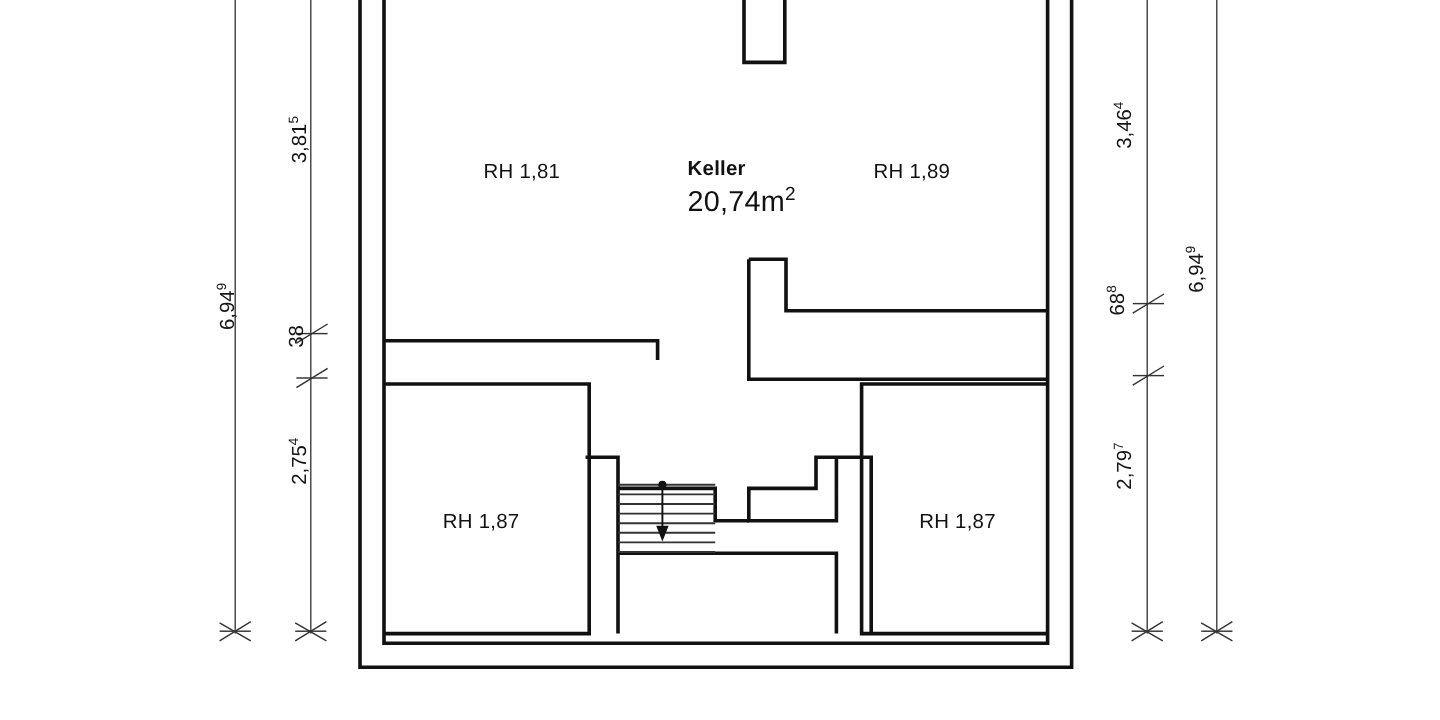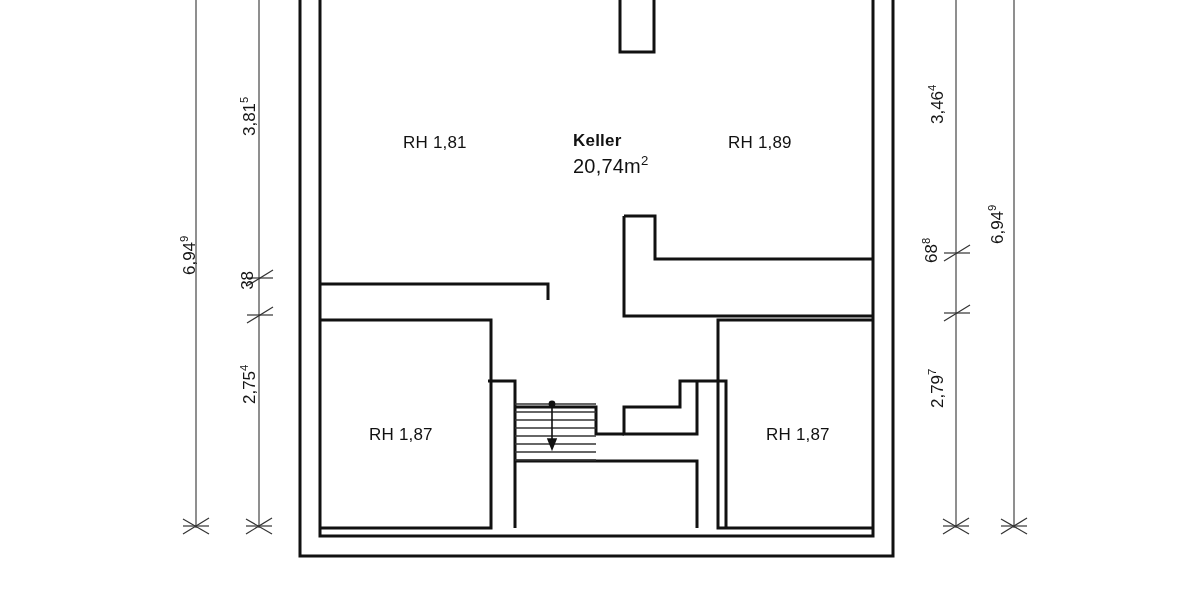--- a/index.html
+++ b/index.html
@@ -34,21 +34,21 @@
     position: absolute;
     white-space: pre;
     line-height: 1.22;
   }
   .room-label {
     font-size: 17px;
     color: #111111;
     letter-spacing: 0.2px;
   }
   .room-label.area-label {
-    font-size: 20px;
+    font-size: 24px;
   }
   .dim-label {
     font-size: 17px;
     color: #151515;
     transform-origin: 50% 50%;
   }
   .rot-cw {
     transform: rotate(-90deg);
   }
   .sup {

